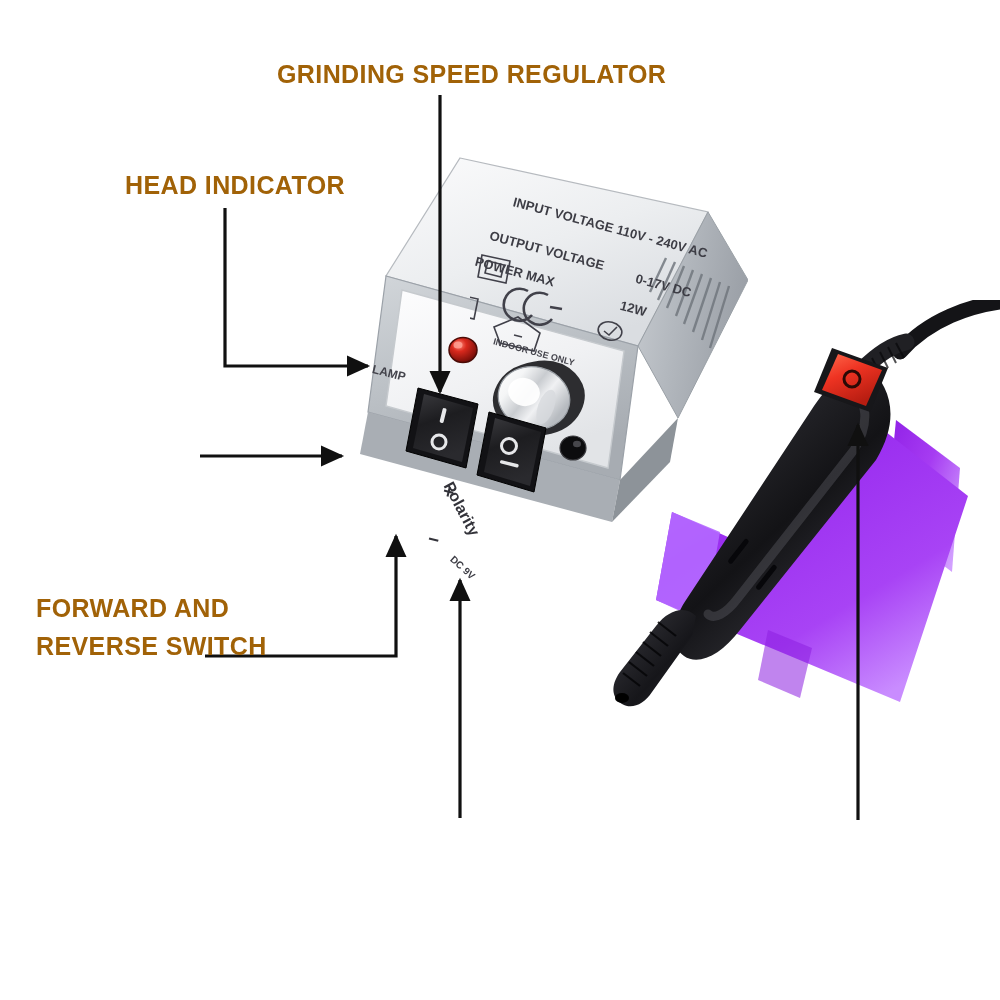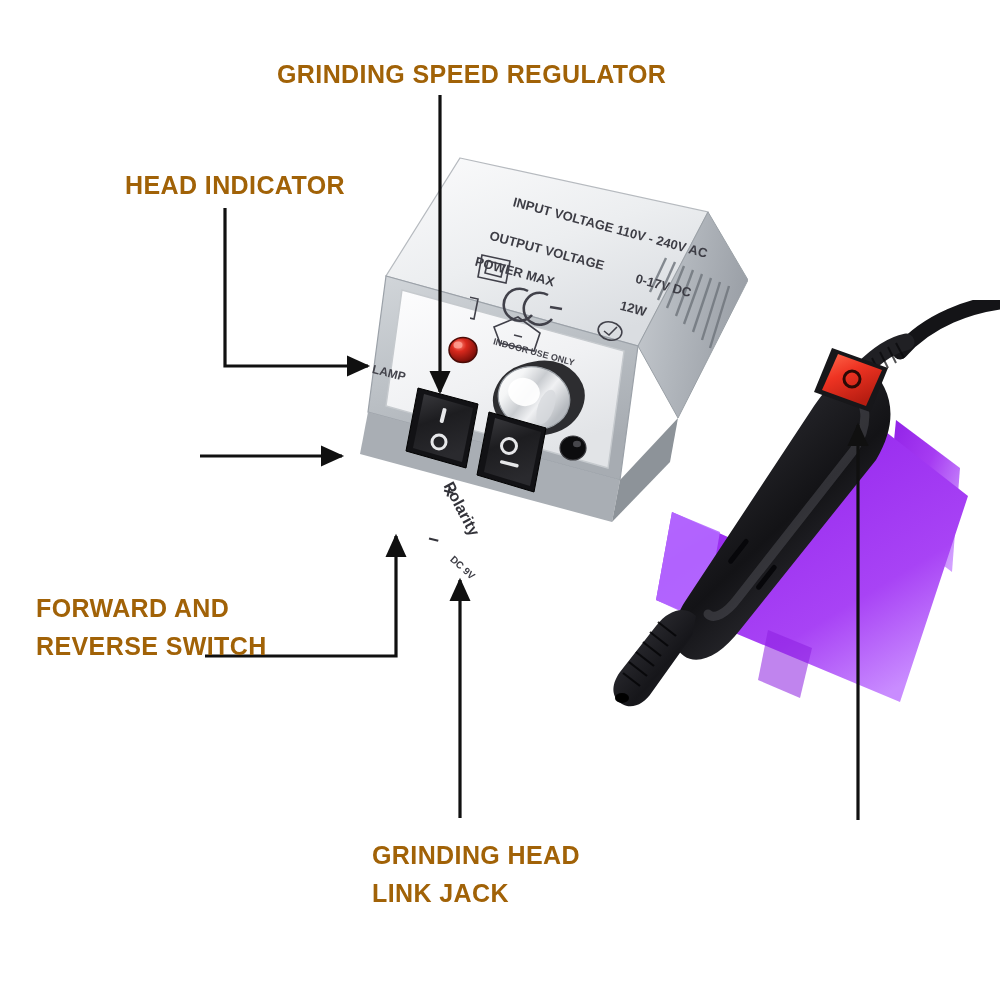--- a/index.html
+++ b/index.html
@@ -308,17 +308,15 @@
   </svg>
 
   <div class="callout" style="left:277px; top:55px;">GRINDING SPEED REGULATOR</div>
 
   <div class="callout" style="left:125px; top:166px;">HEAD INDICATOR</div>
 
 
   <div class="callout" style="left:12px; top:589px;margin-left:24px;">FORWARD AND
 REVERSE SWITCH</div>
 
-  <div class="callout" style="left:372px; top:836px;">GRINDING HEAD
-LINK JACK</div>
 
 
 </div>
 
 </body></html>

